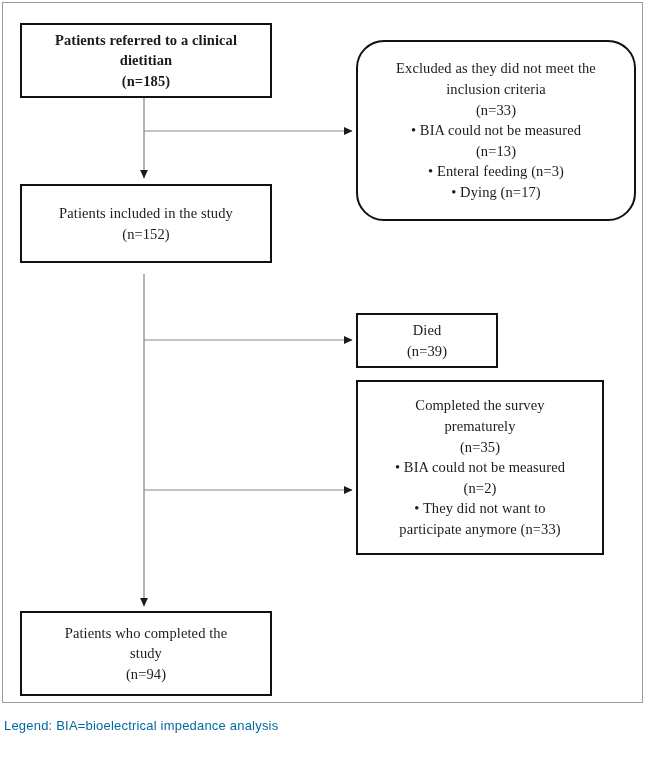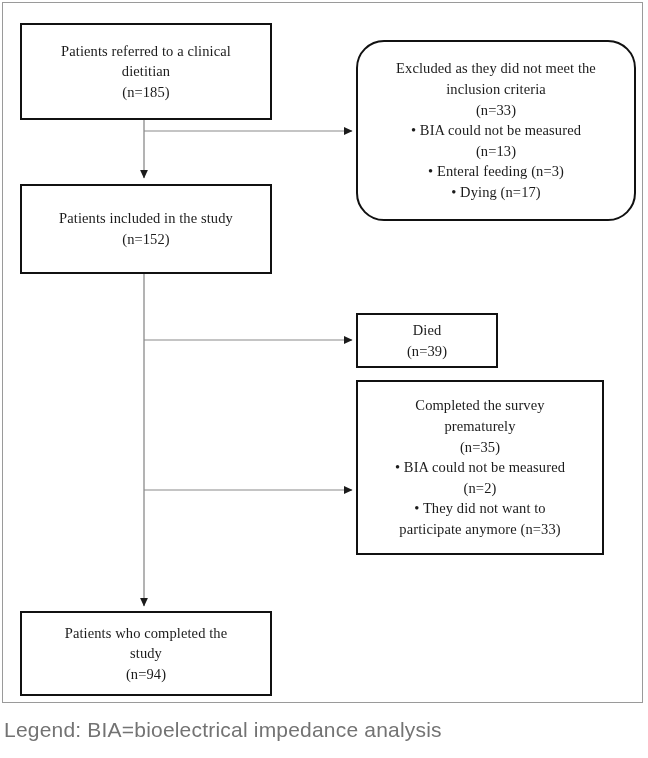--- a/index.html
+++ b/index.html
@@ -58,35 +58,35 @@
   .node .txt {
     font-family: "Liberation Serif", serif;
     font-size: 14.5px;
     line-height: 1.42;
     color: #1b1b1b;
     white-space: pre-line;
     letter-spacing: 0.1px;
   }
 
   
-  #node-referred     { left: 20px;  top: 23px;  width: 252px; height: 97px; }
+  #node-referred     { left: 20px;  top: 23px;  width: 252px; height: 75px; font-weight: bold; }
   #node-excluded     { left: 356px; top: 40px;  width: 280px; height: 181px; border-radius: 28px; }
-  #node-included     { left: 20px;  top: 184px; width: 252px; height: 90px; }
+  #node-included     { left: 20px;  top: 184px; width: 252px; height: 79px; }
   #node-died         { left: 356px; top: 313px; width: 142px; height: 55px; }
   #node-premature    { left: 356px; top: 380px; width: 248px; height: 175px; }
   #node-completed    { left: 20px;  top: 611px; width: 252px; height: 85px; }
 
   
   .legend {
     position: absolute;
     left: 4px;
     top: 718px;
     font-family: "Liberation Sans", sans-serif;
-    font-size: 21px;
-    color: #737373;
+    font-size: 13px;
+    color: #0369a1;
     letter-spacing: 0.2px;
     white-space: nowrap;
   }
 </style>
 </head>
 <body>
 
 <div id="figure">
 
   <div class="frame"></div>

